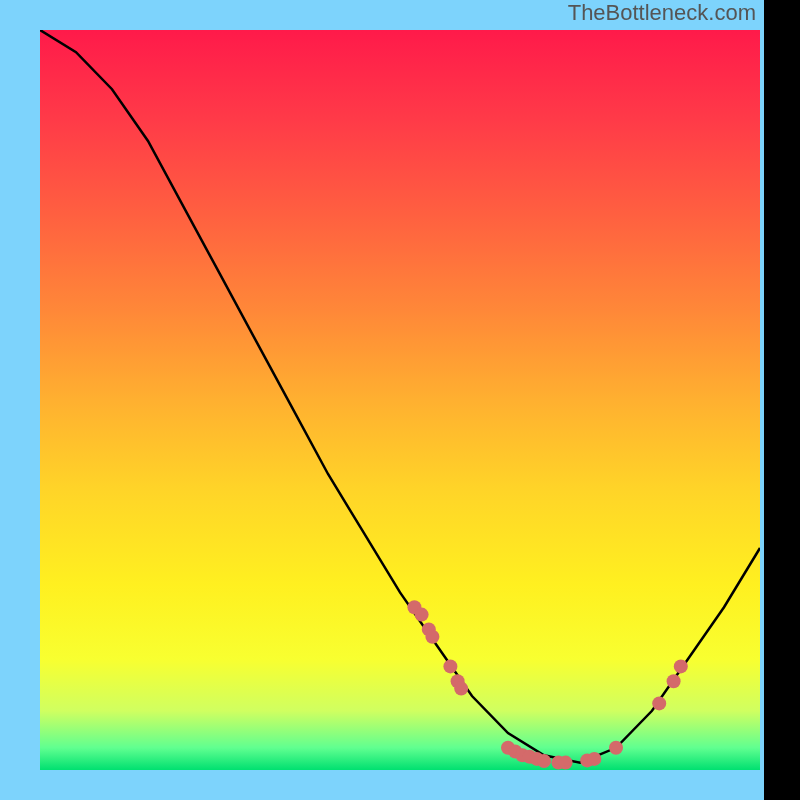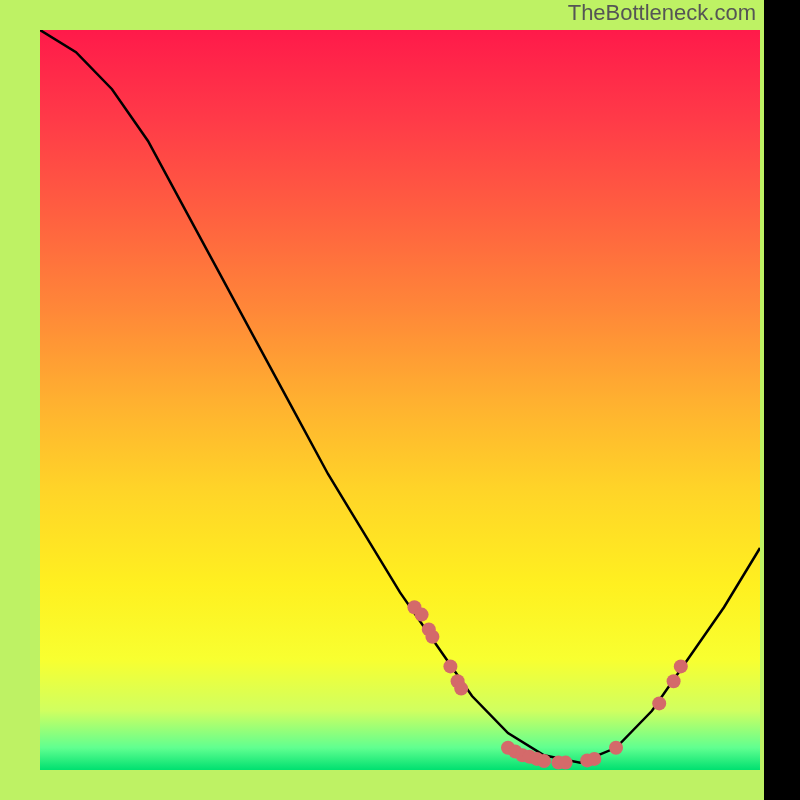--- a/index.html
+++ b/index.html
@@ -7,21 +7,21 @@
     background: #000;
     width: 800px;
     height: 800px;
     overflow: hidden;
     font-family: Arial, sans-serif;
   }
   .container {
     width: 764px;
     height: 800px;
     position: relative;
-    background: #bef264;
+    background: #7dd3fc;
   }
   .watermark {
     position: absolute;
     top: 0px;
     right: 8px;
     color: #555;
     font-size: 22px;
     font-weight: normal;
     z-index: 10;
   }

